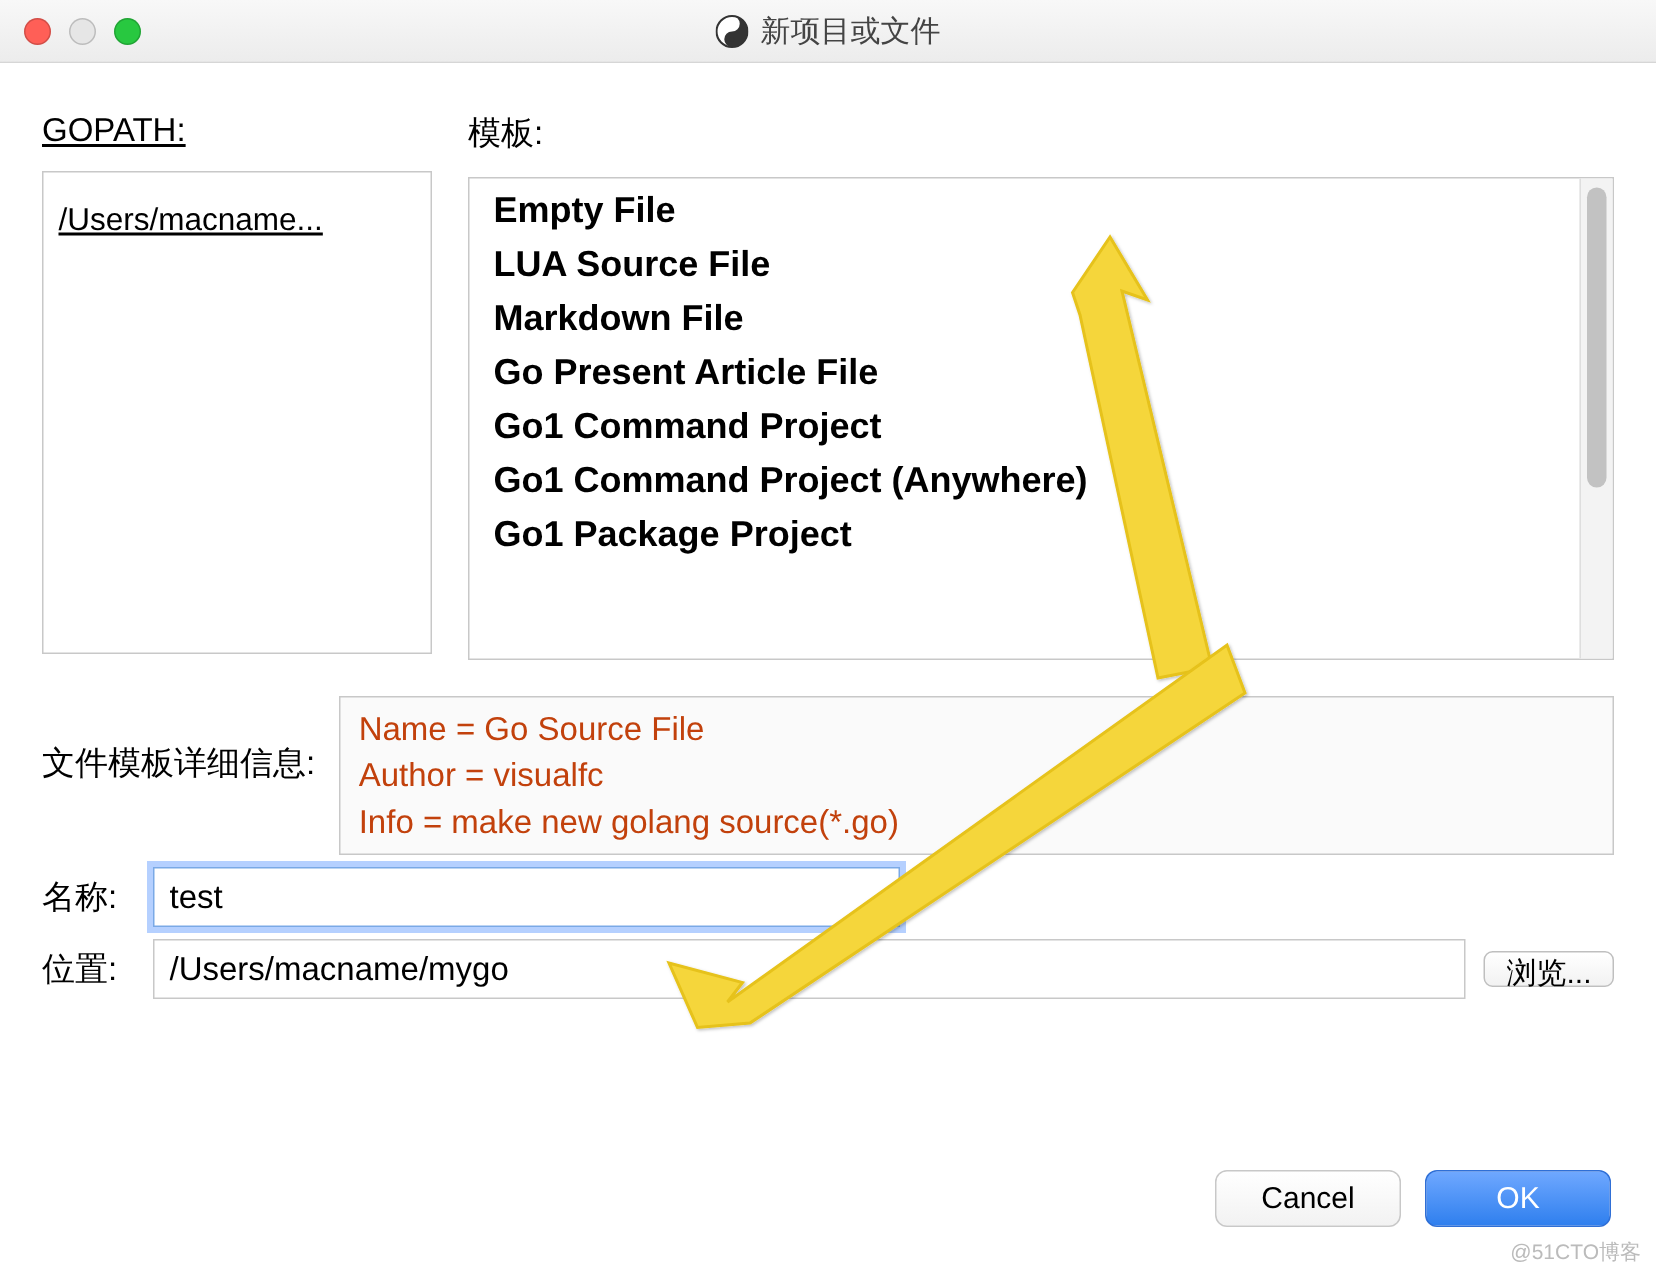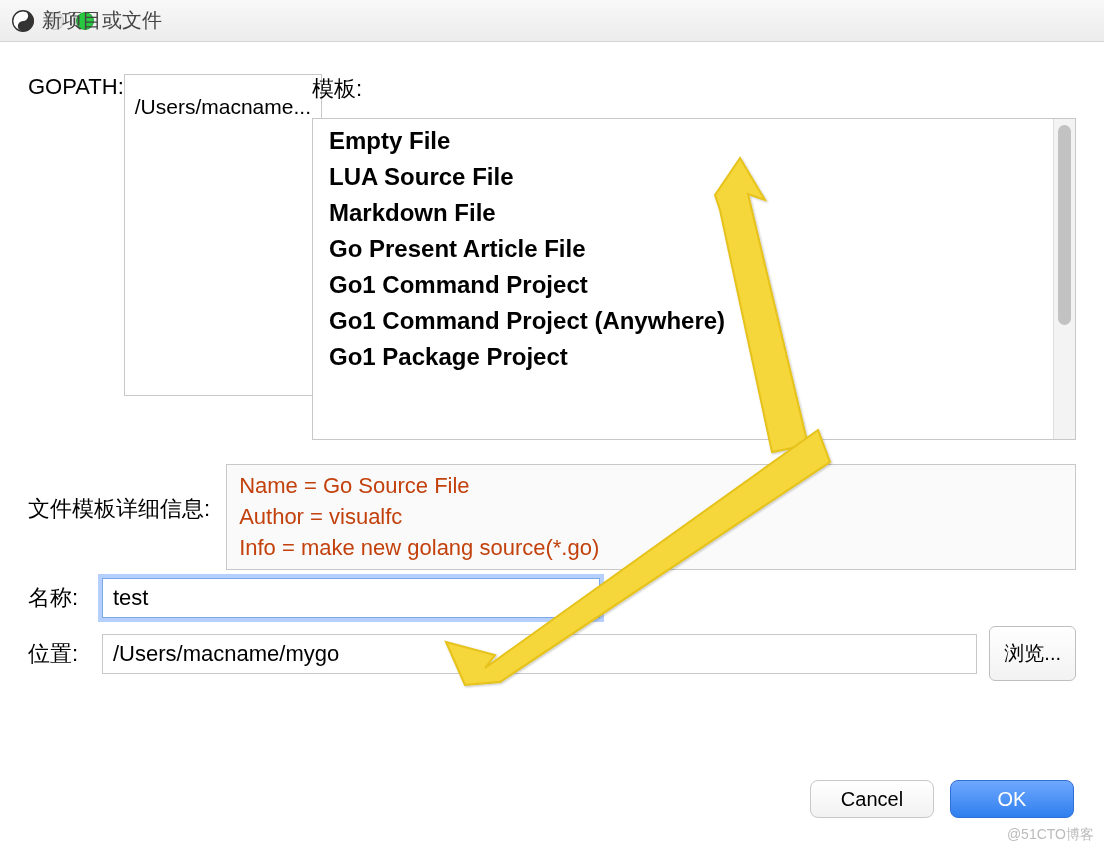--- a/index.html
+++ b/index.html
@@ -28,43 +28,43 @@
     padding-left: 16px;
   }
   .dot {
     width: 18px; height: 18px; border-radius: 50%;
     box-shadow: inset 0 0 0 1px rgba(0,0,0,0.18);
   }
   .dot.red { background: #ff5f57; }
   .dot.yellow { background: #e6e6e6; }
   .dot.green { background: #28c840; }
   .title-center {
-    position: absolute; left: 12px; right: 0;
-    display: flex; align-items: center; justify-content: flex-start;
+    position: absolute; left: 0; right: 0;
+    display: flex; align-items: center; justify-content: center;
     gap: 8px;
     font-size: 20px; color: #444;
     pointer-events: none;
   }
   .yin-yang {
     width: 22px; height: 22px; display: inline-block;
   }
 
   
   .content {
     padding: 32px 28px 20px 28px;
   }
 
   .row-top {
     display: flex;
     gap: 24px;
   }
 
   .col-gopath {
     width: 260px;
-    display: flex; flex-direction: row;
+    display: flex; flex-direction: column; text-decoration: underline;
   }
   .label {
     font-size: 22px;
     color: #000;
     margin-bottom: 14px;
   }
   .gopath-box {
     border: 1px solid #c8c8c8;
     background: #fff;
     height: 322px;
@@ -163,21 +163,21 @@
   .loc-input {
     height: 40px;
     flex: 1;
     border: 1px solid #c8c8c8;
     font-size: 22px;
     padding: 0 10px;
     background: #fff;
     outline: none;
   }
   .browse-btn {
-    height: 55px;
+    height: 24px;
     padding: 0 14px;
     font-size: 20px;
     border: 1px solid #bfbfbf;
     border-radius: 6px;
     background: linear-gradient(to bottom, #ffffff, #f2f2f2);
     cursor: pointer;
   }
 
   
   .footer {

